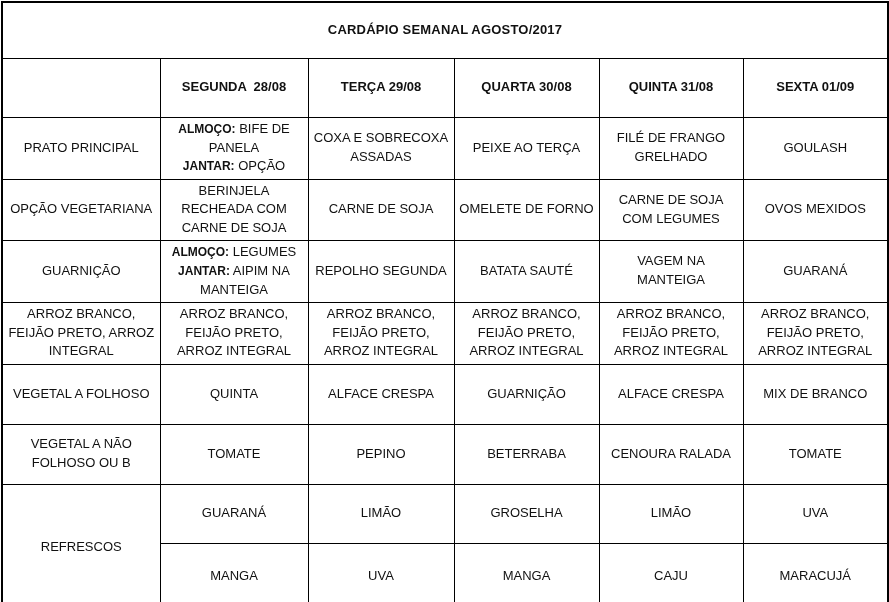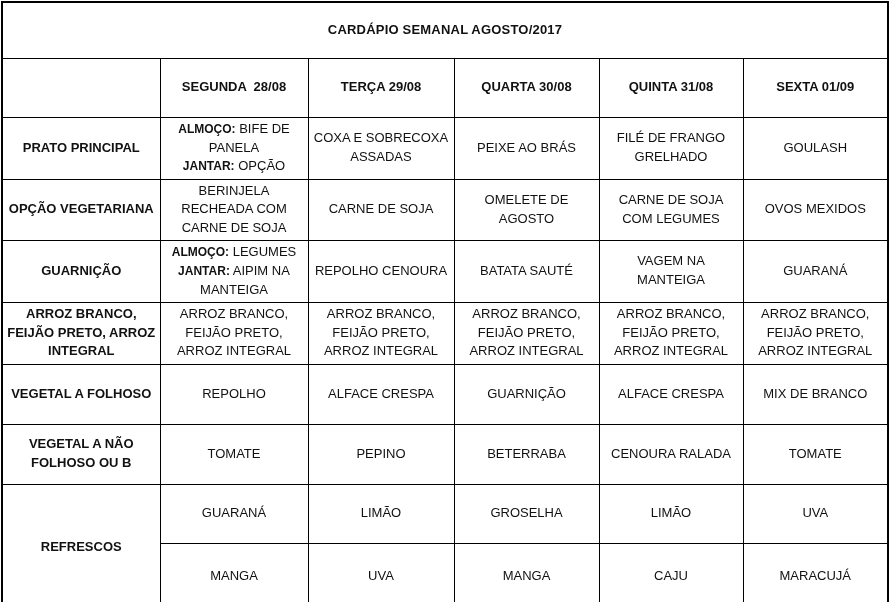--- a/index.html
+++ b/index.html
@@ -38,21 +38,21 @@
     font-size: 14px;
     letter-spacing: 0.2px;
   }
   th.day-header {
     font-weight: bold;
     font-size: 13.5px;
     white-space: pre-wrap;
   }
   td.row-label {
     text-align: left;
-    font-weight: bold;
+    font-weight: normal;
     font-size: 13.5px;
     padding-left: 5px;
     line-height: 1.5;
   }
   td.meal-split {
     font-size: 12px;
     line-height: 1.5;
   }
   td.meal-split b {
     font-size: 12px;
@@ -86,58 +86,58 @@
       <th class="day-header">SEXTA 01/09</th>
     </tr>
 
     <tr style="height:62px">
       <td class="row-label">PRATO PRINCIPAL</td>
       <td class="meal-split">
         <div><b>ALMOÇO:</b> <span>BIFE DE PANELA</span></div>
         <div><b>JANTAR:</b> <span>OPÇÃO</span></div>
       </td>
       <td>COXA E SOBRECOXA ASSADAS</td>
-      <td>PEIXE AO BRÁS</td>
+      <td>PEIXE AO TERÇA</td>
       <td>FILÉ DE FRANGO GRELHADO</td>
       <td>GOULASH</td>
     </tr>
 
     <tr style="height:59px">
       <td class="row-label">OPÇÃO VEGETARIANA</td>
       <td>BERINJELA RECHEADA COM CARNE DE SOJA</td>
       <td>CARNE DE SOJA</td>
-      <td>OMELETE DE AGOSTO</td>
+      <td>OMELETE DE FORNO</td>
       <td>CARNE DE SOJA COM LEGUMES</td>
       <td>OVOS MEXIDOS</td>
     </tr>
 
     <tr style="height:59px">
       <td class="row-label">GUARNIÇÃO</td>
       <td class="meal-split">
         <div><b>ALMOÇO:</b> <span>LEGUMES</span></div>
         <div><b>JANTAR:</b> <span>AIPIM NA MANTEIGA</span></div>
       </td>
-      <td>REPOLHO CENOURA</td>
+      <td>REPOLHO SEGUNDA</td>
       <td>BATATA SAUTÉ</td>
       <td>VAGEM NA MANTEIGA</td>
       <td>GUARANÁ</td>
     </tr>
 
     <tr style="height:62px">
       <td class="row-label">ARROZ BRANCO, FEIJÃO PRETO, ARROZ INTEGRAL</td>
       <td>ARROZ BRANCO, FEIJÃO PRETO, ARROZ INTEGRAL</td>
       <td>ARROZ BRANCO, FEIJÃO PRETO, ARROZ INTEGRAL</td>
       <td>ARROZ BRANCO, FEIJÃO PRETO, ARROZ INTEGRAL</td>
       <td>ARROZ BRANCO, FEIJÃO PRETO, ARROZ INTEGRAL</td>
       <td>ARROZ BRANCO, FEIJÃO PRETO, ARROZ INTEGRAL</td>
     </tr>
 
     <tr style="height:60px">
       <td class="row-label">VEGETAL A FOLHOSO</td>
-      <td>REPOLHO</td>
+      <td>QUINTA</td>
       <td>ALFACE CRESPA</td>
       <td>GUARNIÇÃO</td>
       <td>ALFACE CRESPA</td>
       <td>MIX DE BRANCO</td>
     </tr>
 
     <tr style="height:60px">
       <td class="row-label">VEGETAL A NÃO FOLHOSO OU B</td>
       <td>TOMATE</td>
       <td>PEPINO</td>

